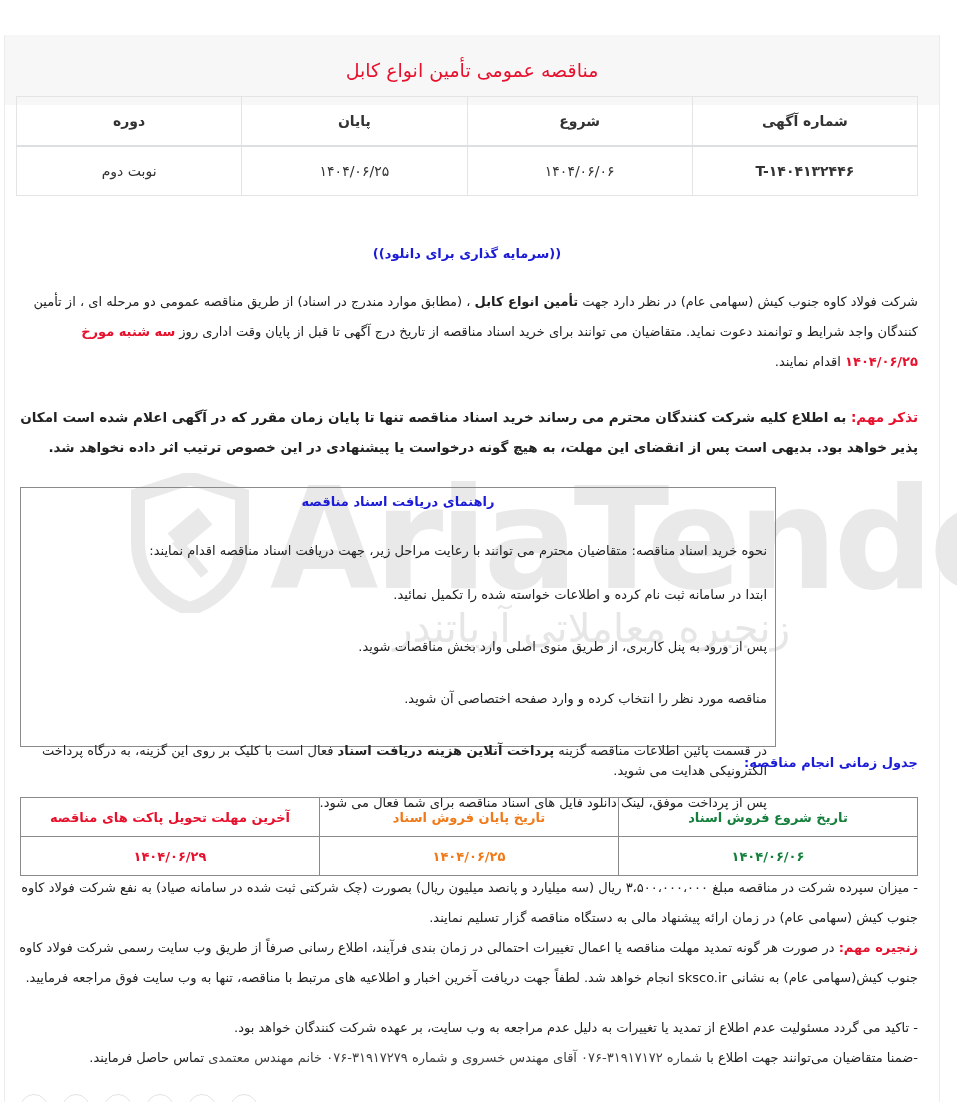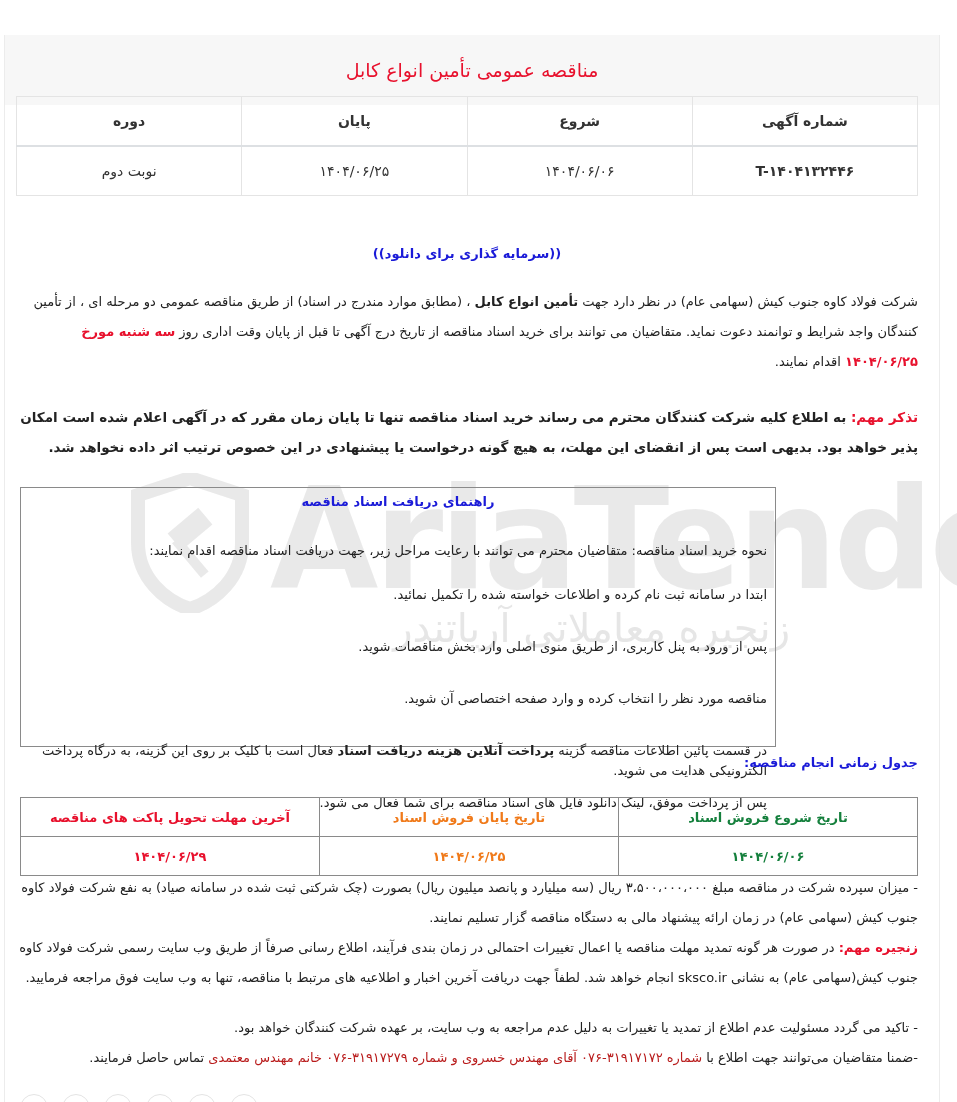--- a/index.html
+++ b/index.html
@@ -43,21 +43,21 @@
     }
     .info-table th { height: 46px; font-weight: bold; color: #333; border-bottom: 2px solid #dde0e3; }
     .info-table td { height: 46px; color: #333; }
     .info-table td.bold { font-weight: bold; }
     .content { position: absolute; left: 16px; width: 902px; direction: rtl; text-align: right; }
     .slogan { top: 246px; text-align: center; color: #1b1bd8; font-weight: bold; font-size: 13px; }
     .para { font-size: 13px; line-height: 30px; color: #222; }
     .p1 { top: 287px; }
     .p2 { top: 402px; font-weight: bold; font-size: 13.5px; line-height: 30px; }
     .red { color: #e8112d; font-weight: bold; }
-    .red-n { color: #b91c1c; }
+    .red-n { color: #404040; }
     .guide-box {
       position: absolute; left: 20px; top: 487px; width: 756px; height: 260px;
       border: 1px solid #8a8a8a; direction: rtl; box-sizing: border-box;
     }
     .guide-title { text-align: center; color: #1b1bd8; font-weight: bold; font-size: 13px; margin-top: 6px; }
     .guide-intro { font-size: 13px; margin: 32px 8px 0 0; line-height: 20px; }
     .guide-steps { font-size: 13px; margin: 24px 8px 0 0; }
     .guide-steps div { height: 32px; line-height: 20px; margin-top: 20px; }
     .sched-label { top: 755px; color: #1b1bd8; font-weight: bold; font-size: 13px; }
     .sched-table {

